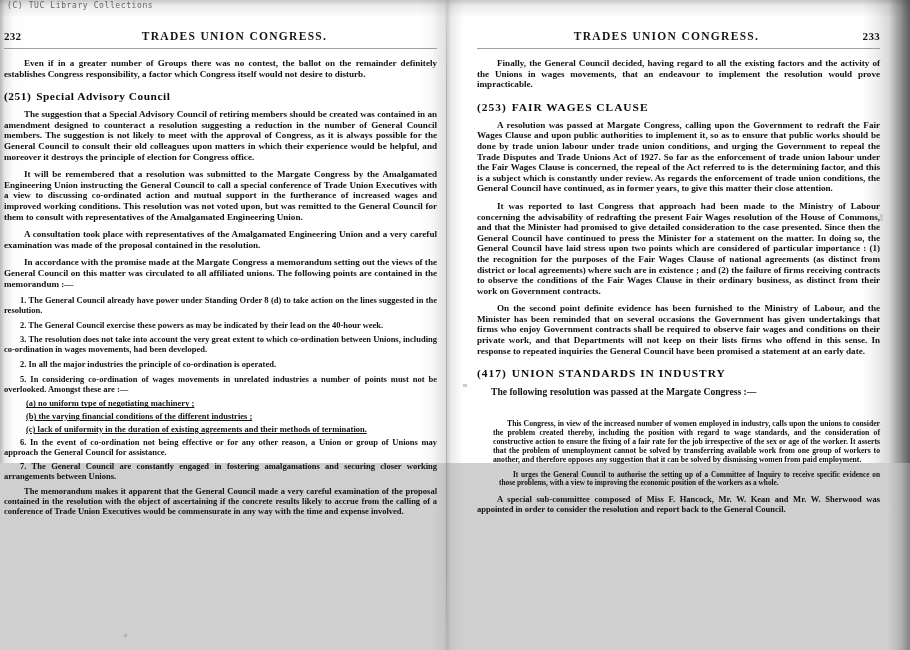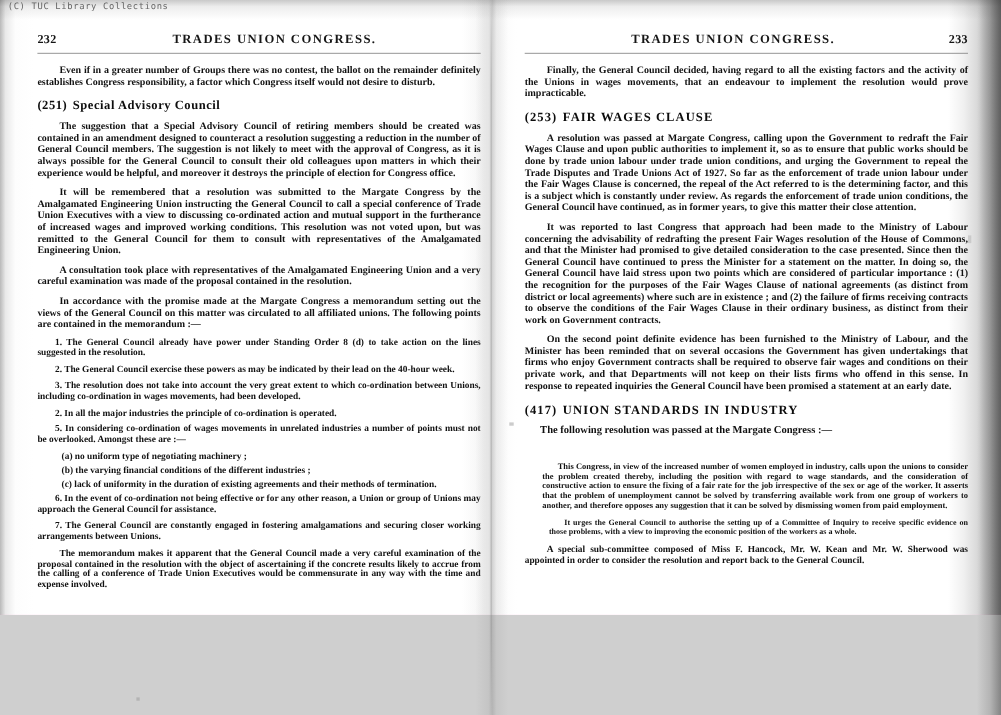--- a/index.html
+++ b/index.html
@@ -2,22 +2,22 @@
 <html><head>
 <meta charset="utf-8">
 <style>
   html,body{margin:0;padding:0;}
   body{
     width:910px;height:650px;overflow:hidden;
     background:#cfcfcf;
     font-family:"Liberation Serif", serif;
   }
   .scan{
-    position:relative;width:910px;height:559px;
-    background:#f9a8d4;
+    position:relative;width:910px;height:463px;
+    background:#eab308;
   }
   
   .scan:before{
     content:"";position:absolute;inset:0;
     background:
       linear-gradient(90deg,#b9b9b9 0px,#e9e9e9 5px,#fdfdfd 14px,#ffffff 30px,
                       #ffffff 420px,#f4f4f4 440px,#fbfbfb 452px,#ffffff 470px,
                       #ffffff 862px,#f0f0f0 876px,#d6d6d6 890px,#9e9e9e 902px,#7e7e7e 910px);
     pointer-events:none;
   }
@@ -34,21 +34,21 @@
     position:absolute;left:7px;top:1px;z-index:6;
     font-family:"DejaVu Sans Mono", monospace;
     font-size:8px;letter-spacing:.6px;color:#3c3c3c;
     opacity:.78;white-space:nowrap;
   }
 
   .page{
     position:absolute;top:0;height:650px;z-index:4;
     box-sizing:border-box;
   }
-  .page-left{left:0;width:455px;padding:30px 18px 10px 34px;}
+  .page-left{left:0;width:455px;padding:30px 18px 10px 4px;}
   .page-right{left:455px;width:455px;padding:30px 30px 10px 22px;}
 
   .running-head{
     position:relative;display:flex;align-items:baseline;
     height:15px;
   }
   .rh-num{
     font-family:"Liberation Serif", serif;
     font-size:11px;font-weight:bold;color:#141414;
     letter-spacing:.3px;
@@ -89,21 +89,21 @@
   h2.sect.caps{letter-spacing:1px;}
   h2.sect .num{margin-right:5px;}
 
   ol.points{margin:0;padding:0;list-style:none;}
   ol.points li{
     font-size:8.5px;line-height:9.8px;
     text-align:justify;color:#111;font-weight:bold;
     margin:0 0 5px 0;text-indent:16px;
   }
   ol.points li.sub{
-    text-indent:0;margin-left:22px;margin-bottom:3px;
+    text-indent:0;margin-left:22px;margin-bottom:3px;text-decoration:underline;
   }
 
   p.small{
     font-size:8.5px;line-height:9.9px;margin-bottom:6px;
   }
   p.lead{
     font-size:9.6px;line-height:11px;text-indent:14px;margin-bottom:23px;
   }
   p.quote{
     font-size:7.7px;line-height:8.9px;

